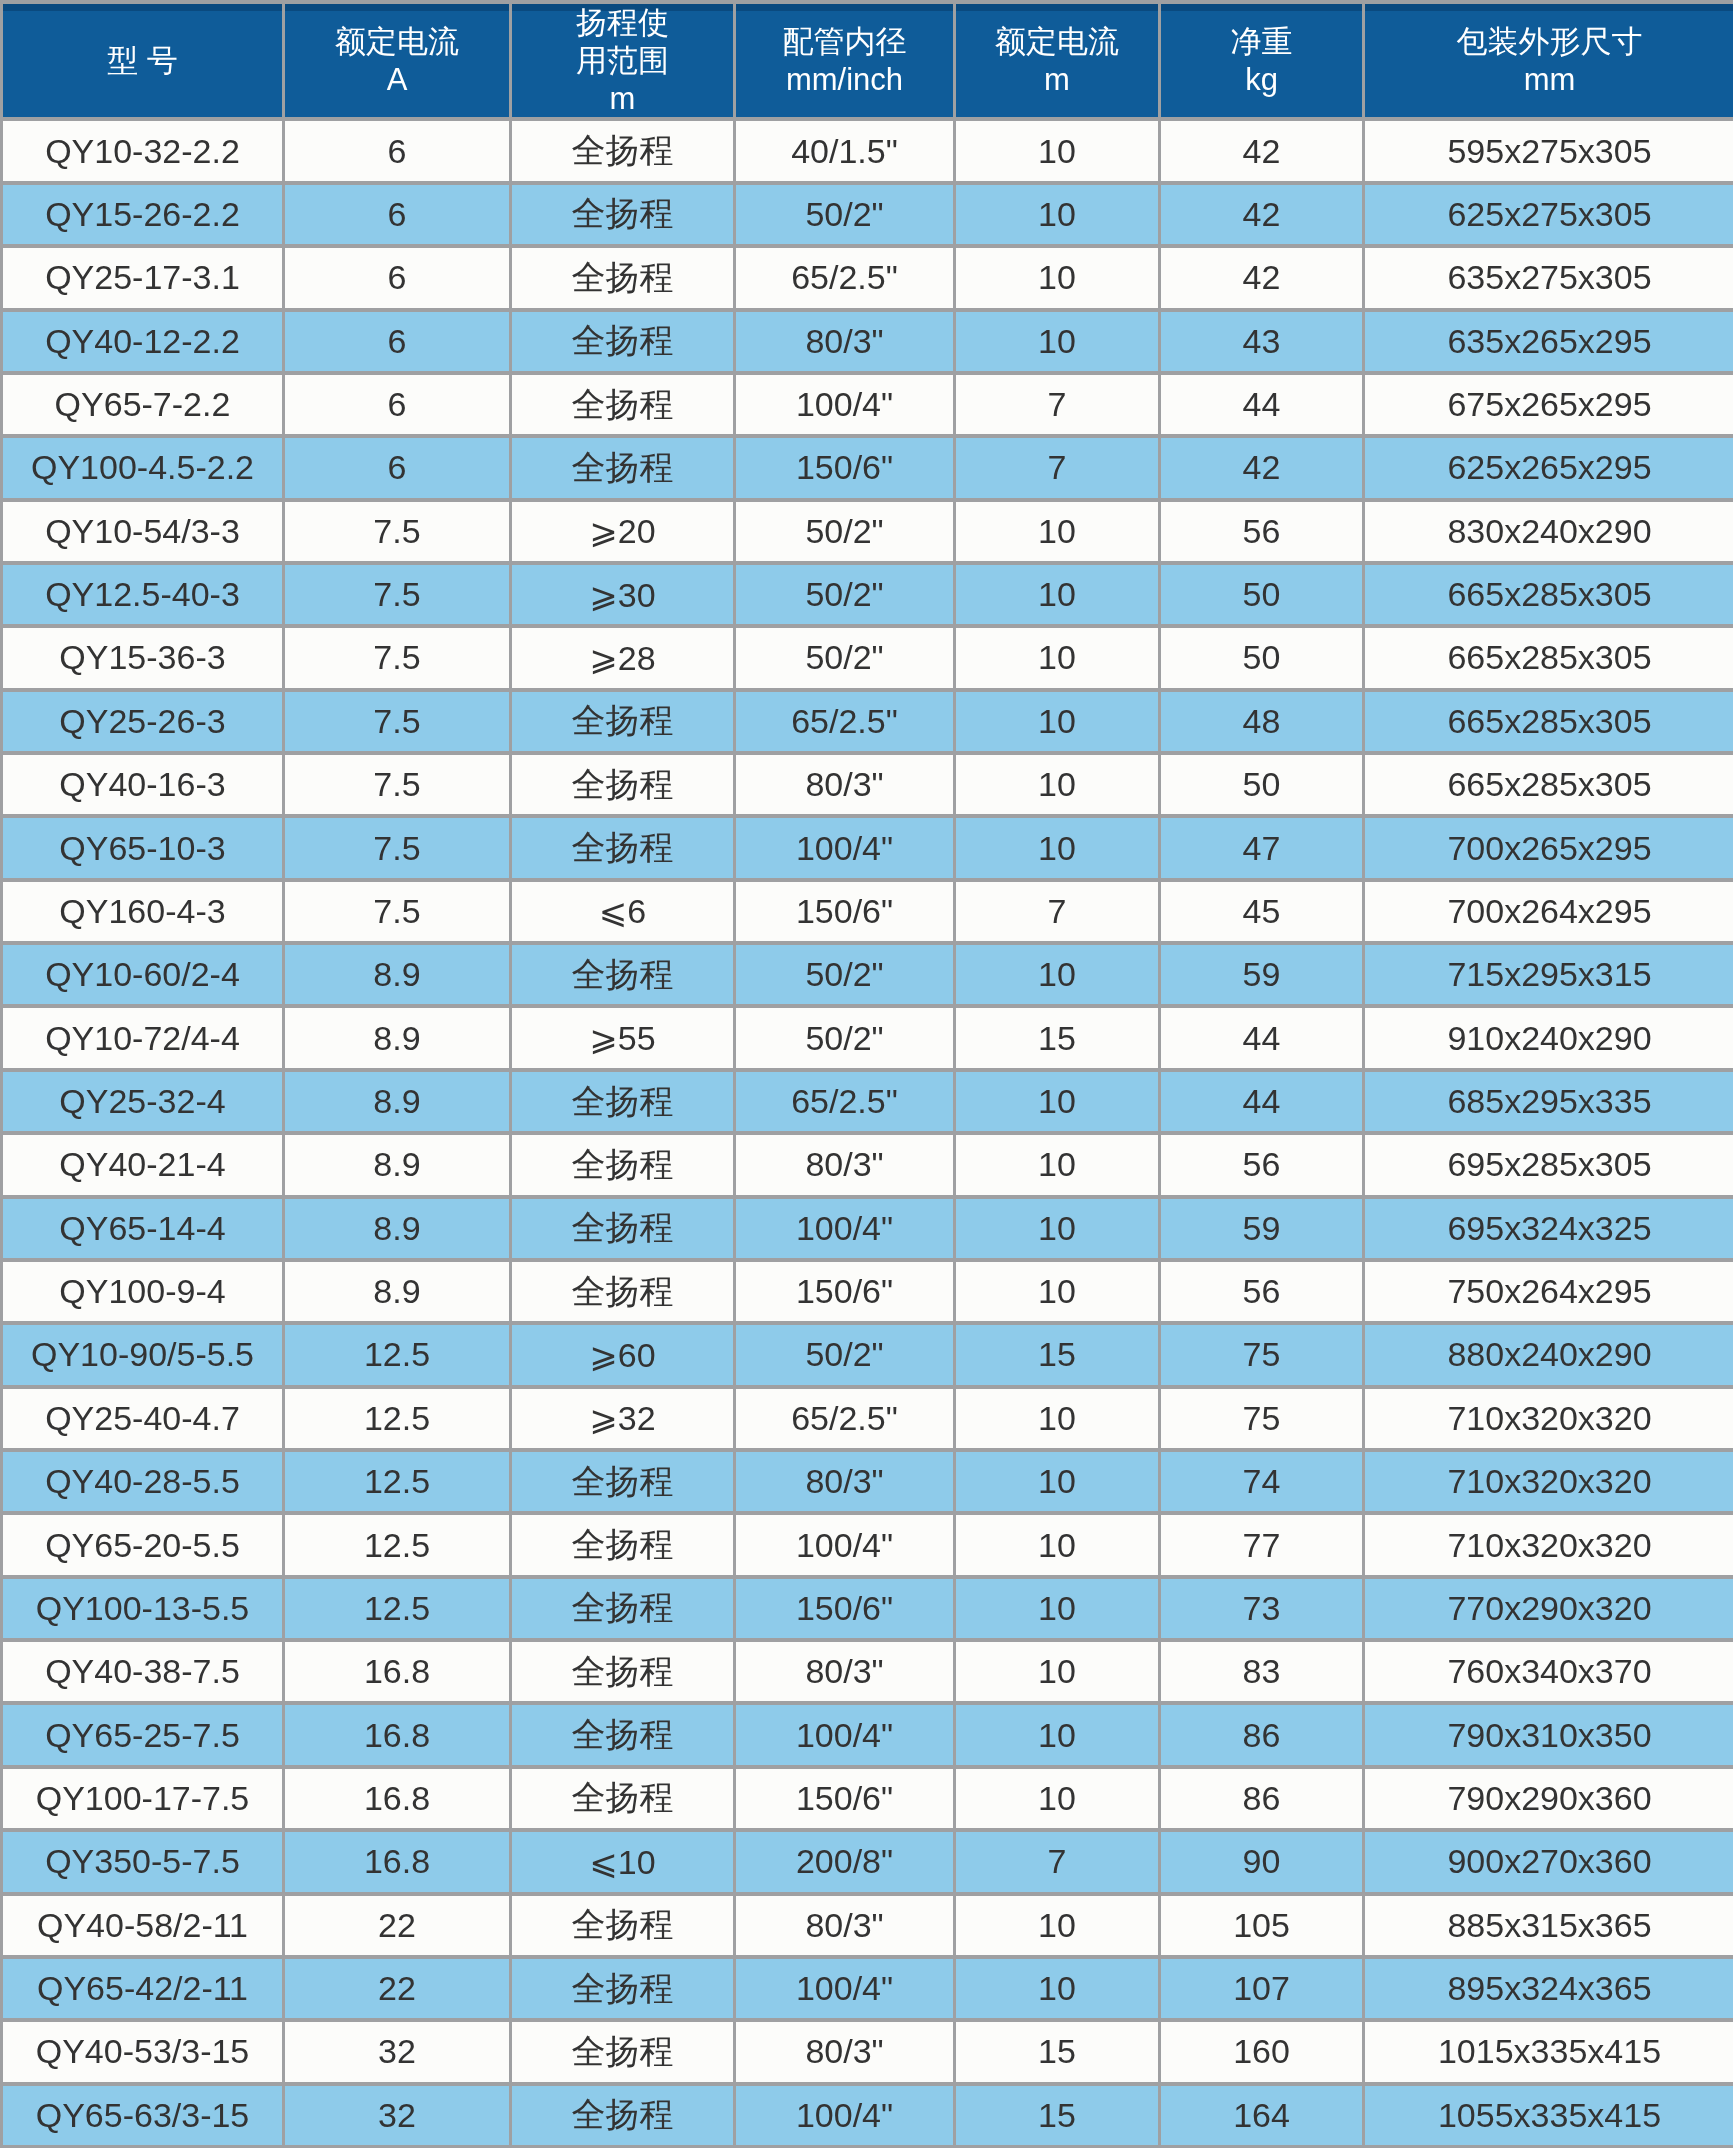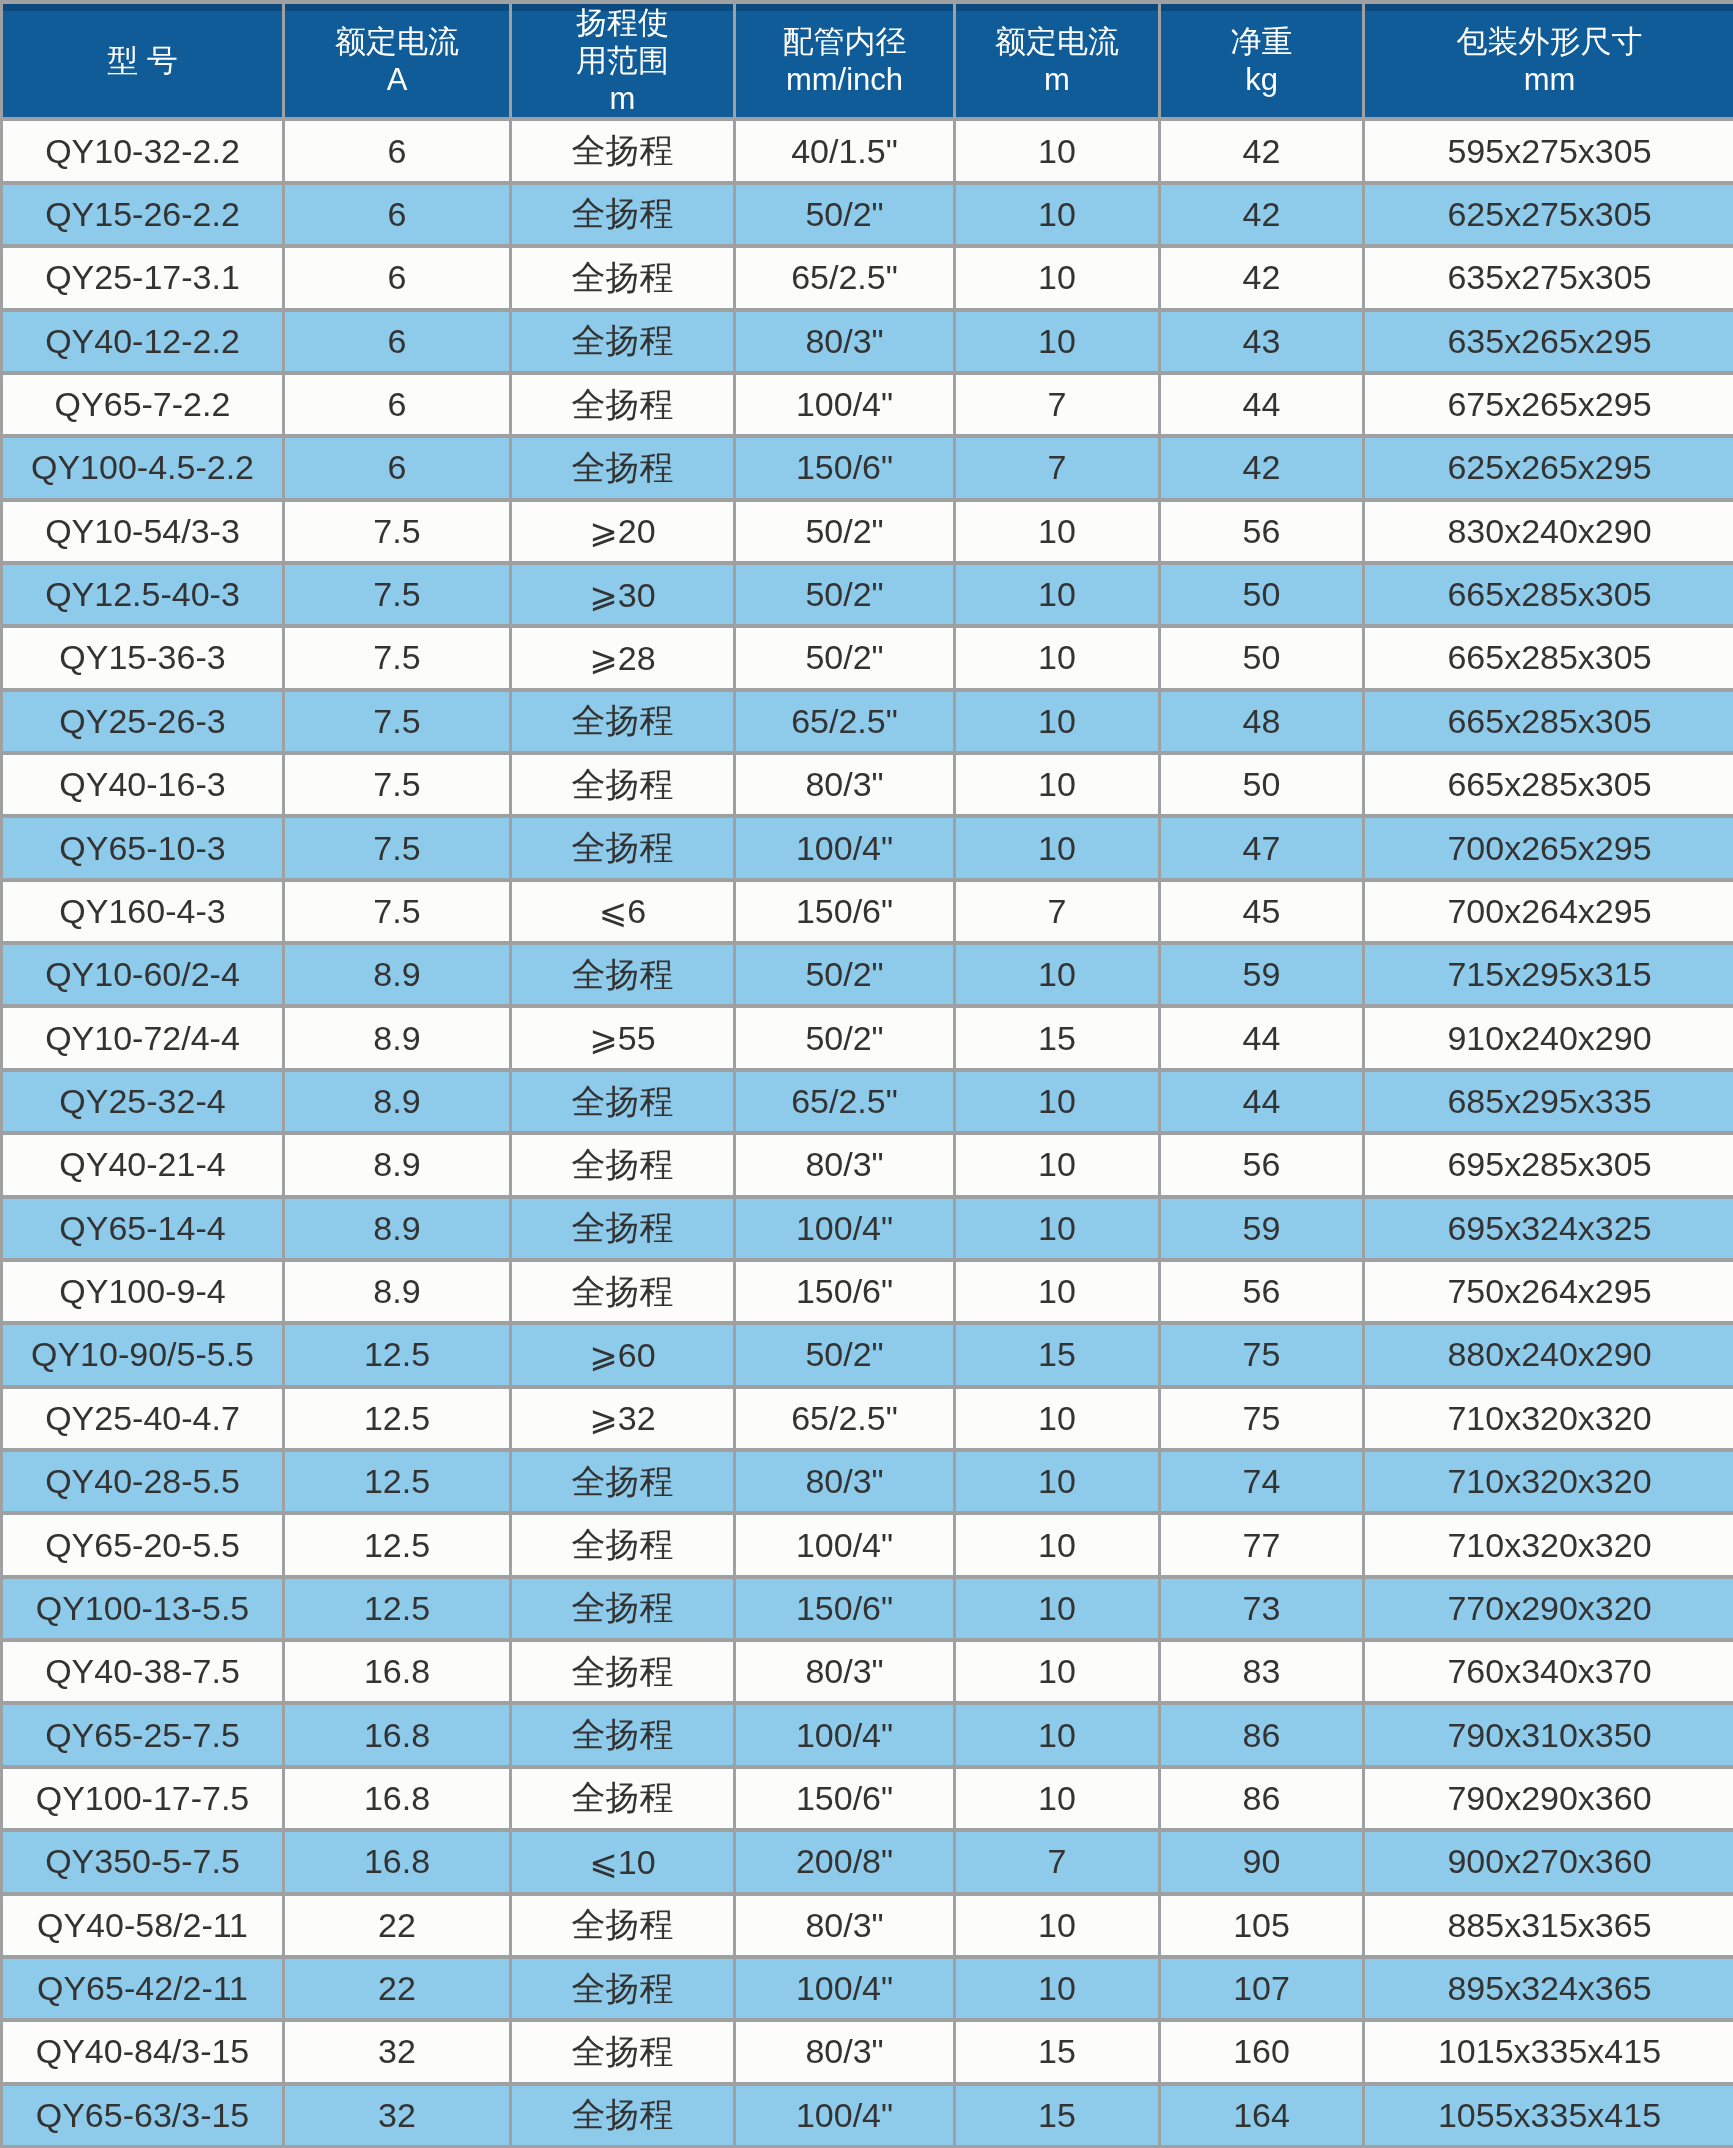--- a/index.html
+++ b/index.html
@@ -352,21 +352,21 @@
       <tr>
         <td>QY65-42/2-11</td>
         <td>22</td>
         <td>全扬程</td>
         <td>100/4"</td>
         <td>10</td>
         <td>107</td>
         <td>895x324x365</td>
       </tr>
       <tr>
-        <td>QY40-84/3-15</td>
+        <td>QY40-53/3-15</td>
         <td>32</td>
         <td>全扬程</td>
         <td>80/3"</td>
         <td>15</td>
         <td>160</td>
         <td>1015x335x415</td>
       </tr>
       <tr>
         <td>QY65-63/3-15</td>
         <td>32</td>

